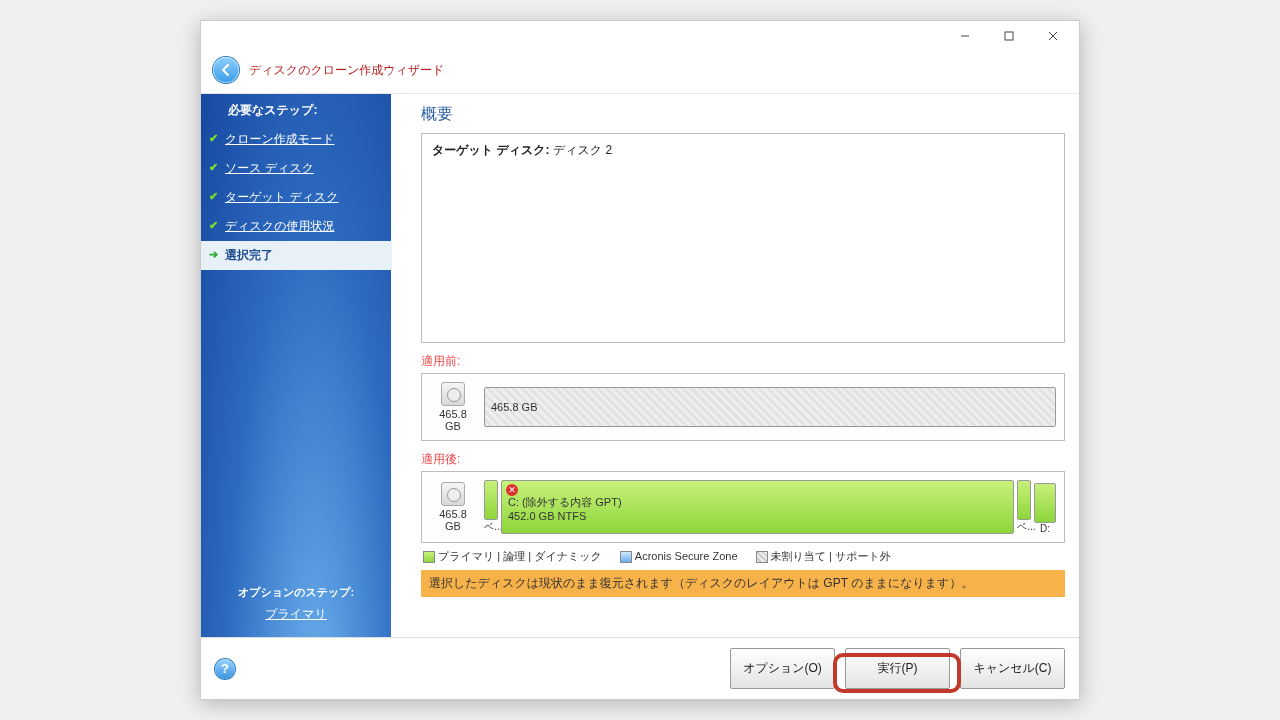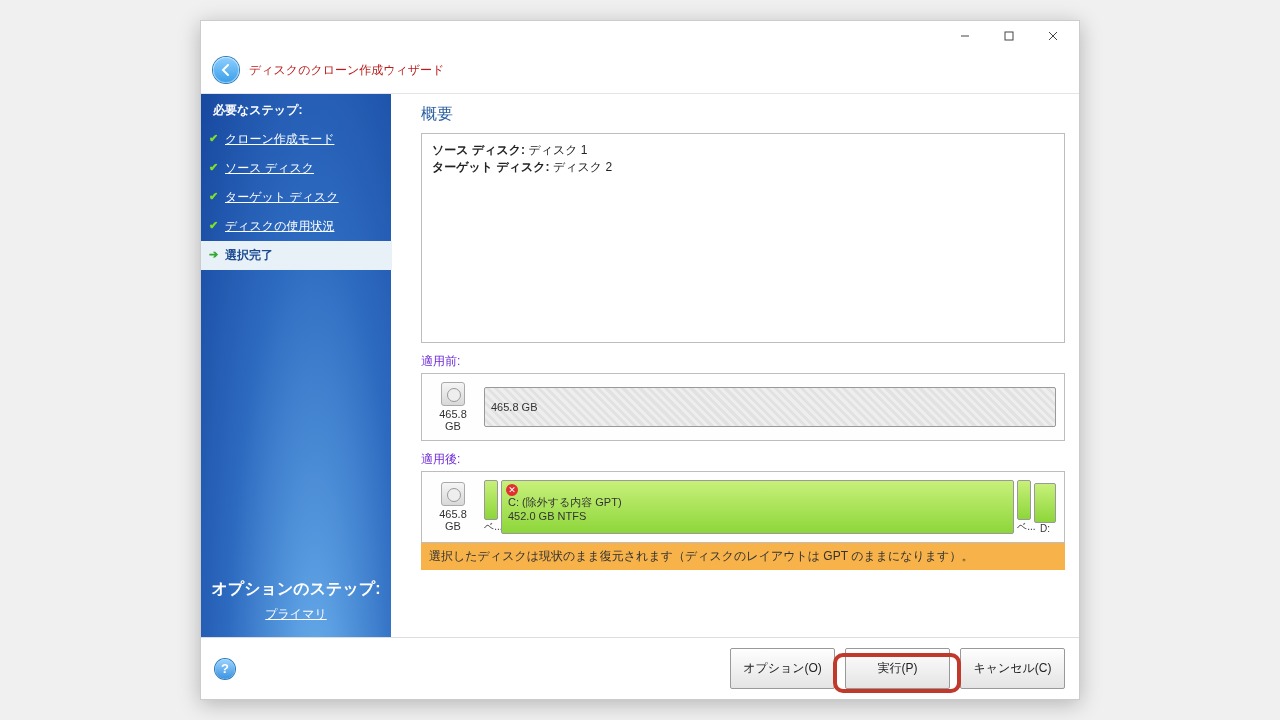--- a/index.html
+++ b/index.html
@@ -5,34 +5,34 @@
   * { box-sizing: border-box; margin: 0; padding: 0; font-family: "Meiryo UI", "Yu Gothic UI", "Segoe UI", sans-serif; }
   body { background: #f0f0f0; display:flex; align-items:center; justify-content:center; height:100vh; }
   .window { width: 880px; height: 680px; background: #fff; border: 1px solid #ccc; box-shadow: 0 4px 20px rgba(0,0,0,0.25); display:flex; flex-direction:column; position:relative; }
   .titlebar { height: 30px; display:flex; justify-content:flex-end; align-items:center; padding:0 4px; }
   .titlebar .wbtn { width:44px; height:28px; display:flex; align-items:center; justify-content:center; color:#444; }
   .header { display:flex; align-items:center; padding: 6px 12px 10px 12px; gap:10px; border-bottom:1px solid #e5e5e5;}
   .back-btn { width:26px; height:26px; border-radius:50%; background:linear-gradient(#8fcfff,#3a9ee8); display:flex; align-items:center; justify-content:center; color:#fff; font-size:16px; box-shadow:inset 0 0 0 1px rgba(255,255,255,0.4), 0 0 0 1px #2a7dc0; }
   .header-title { font-size:12px; color:#b91c1c; }
   .body { flex:1; display:flex; min-height:0; }
   .sidebar { width:190px; background: radial-gradient(ellipse at 60% 120%, #6fb4f0 0%, #2d6bc0 55%, #1848a0 100%); color:#fff; display:flex; flex-direction:column; font-size:12px; }
-  .steps-title { font-weight:bold; padding:8px 10px 6px 12px; font-size:12px;}
+  .steps-title { font-weight:bold; padding:8px 10px 6px 27px; font-size:12px;}
   .step { padding:6px 10px 6px 24px; position:relative; cursor:pointer; }
   .step.done { text-decoration: underline; }
   .step .chk { position:absolute; left:8px; top:7px; color:#7fe028; font-weight:bold; font-size:11px;}
   .step.current { background:#e8f0f8; color:#1a4a90; font-weight:bold; text-decoration:none; border-radius:0 0 0 0; margin-right:-1px;}
   .step.current .arrow { position:absolute; left:8px; top:7px; color:#2faa2f; font-size:11px;}
   .optsteps { margin-top:auto; text-align:center; padding:10px 8px 14px 8px; }
-  .optsteps .opt-title { font-weight:bold; margin-bottom:6px; font-size:16px;}
+  .optsteps .opt-title { font-weight:bold; margin-bottom:6px; font-size:11px;}
   .optsteps .opt-link { text-decoration:underline; cursor:pointer; font-size:12px;}
   .main { flex:1; padding: 10px 14px 8px 30px; display:flex; flex-direction:column; min-height:0;}
   .section-title { color:#2a5fa0; font-size:16px; margin-bottom:8px; }
   .summary-box { border:1px solid #bdbdbd; padding:8px 10px; font-size:12px; color:#222; background:#fff; height:210px;}
   .summary-line b { font-weight:bold;}
-  .label-before, .label-after { font-size:12px; margin-top:10px; margin-bottom:3px; color:#6d28d9;}
+  .label-before, .label-after { font-size:12px; margin-top:10px; margin-bottom:3px; color:#ef4444;}
   .disk-box { border:1px solid #bdbdbd; padding:8px; display:flex; align-items:center; gap:8px; background:#fefefe;}
   .disk-icon { width:46px; text-align:center; font-size:11px; color:#333;}
   .disk-icon .hdd { width:24px; height:24px; margin:0 auto 2px auto; background:linear-gradient(#f5f5f5,#d8d8d8); border:1px solid #aaa; border-radius:3px; position:relative;}
   .disk-icon .hdd::after{content:""; position:absolute; width:12px; height:12px; border:1px solid #999; border-radius:50%; left:5px; top:5px; background:#eee;}
   .part { border:1px solid #999; border-radius:2px; padding:4px 6px; font-size:11px; color:#333; display:flex; flex-direction:column; justify-content:center; position:relative;}
   .part.unalloc { flex:1; min-height:40px; background: repeating-linear-gradient(45deg, #eee, #eee 3px, #e2e2e2 3px, #e2e2e2 6px); }
   .part.small { width:14px; min-height:40px; background:linear-gradient(#c8f07a,#8dd63a); padding:0;}
   .part.main-c { flex:1; min-height:40px; background:linear-gradient(#c8f07a,#8dd63a);}
   .part.main-c .err { position:absolute; top:3px; left:4px; width:12px; height:12px; background:#e03030; border-radius:50%; display:flex; align-items:center; justify-content:center; color:#fff; font-size:9px;}
   .legend { display:flex; gap:18px; font-size:11px; color:#333; padding:6px 2px; align-items:center; flex-wrap:wrap;}
@@ -91,21 +91,20 @@
       <div class="step current"><span class="arrow">➔</span><span>選択完了</span></div>
       <div class="optsteps">
         <div class="opt-title">オプションのステップ:</div>
         <div class="opt-link">プライマリ</div>
       </div>
     </div>
 
     <div class="main">
       <div class="section-title">概要</div>
       <div class="summary-box">
-        <div class="summary-line"><b>ソース ディスク:</b> <span>ディスク 1</span></div>
         <div class="summary-line"><b>ターゲット ディスク:</b> <span>ディスク 2</span></div>
       </div>
 
       <div class="label-before">適用前:</div>
       <div class="disk-box">
         <div class="disk-icon">
           <div class="hdd"></div>
           <span>465.8 GB</span>
         </div>
         <div class="parts-row">
@@ -135,20 +134,25 @@
             <div class="part small"></div>
             <div class="col-lbl">ベ...</div>
           </div>
           <div style="display:flex; flex-direction:column; align-items:center;">
             <div class="part small" style="width:22px;"></div>
             <div class="col-lbl" style="width:22px;">D:</div>
           </div>
         </div>
       </div>
 
+      <div class="legend">
+        <span><span class="sw green"></span><span>プライマリ</span> | <span>論理</span> | <span>ダイナミック</span></span>
+        <span><span class="sw blue"></span><span>Acronis Secure Zone</span></span>
+        <span><span class="sw hatch"></span><span>未割り当て</span> | <span>サポート外</span></span>
+      </div>
       <div class="warning-bar">選択したディスクは現状のまま復元されます（ディスクのレイアウトは GPT のままになります）。</div>
     </div>
   </div>
 
   <div class="footer">
     <div class="help-icon">?</div>
     <div class="spacer"></div>
     <button class="btn">オプション(O)</button>
     <button class="btn">実行(P)</button>
     <button class="btn">キャンセル(C)</button>

